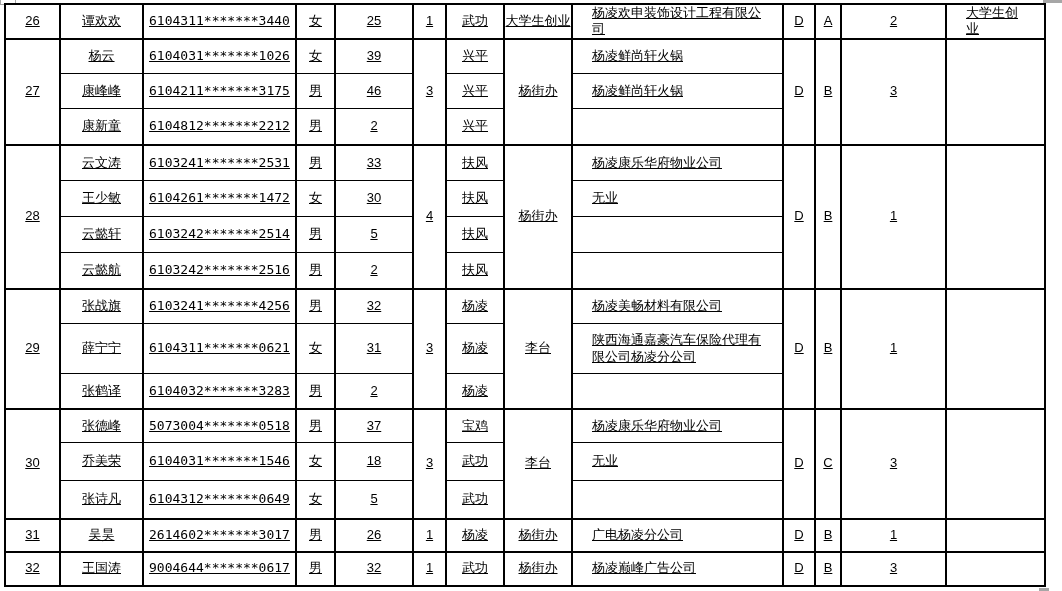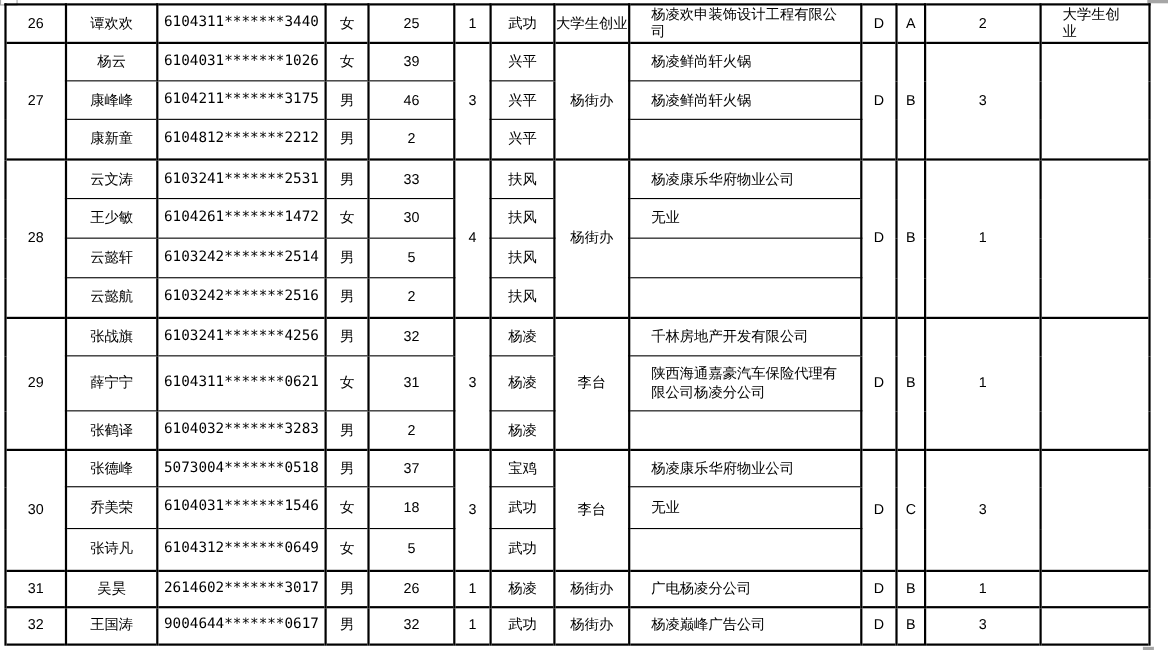--- a/index.html
+++ b/index.html
@@ -15,20 +15,21 @@
     font-family: "Liberation Sans", "DejaVu Sans", sans-serif;
     color: #000;
   }
   table.grid {
     border-collapse: collapse;
     table-layout: fixed;
     position: absolute;
     left: 4px;
     top: 3px;
     border: 2px solid #000;
+    text-decoration: underline;
   }
   table.grid td {
     border: 2px solid #000;
     border-top-width: 1px;
     border-bottom-width: 1px;
     text-align: center;
     vertical-align: middle;
     font-size: 13px;
     line-height: 1.25;
     padding: 0;
@@ -170,21 +171,21 @@
 
   <tr class="gt" style="height:35px">
     <td rowspan="3">29</td>
     <td>张战旗</td>
     <td class="id">6103241*******4256</td>
     <td>男</td>
     <td>32</td>
     <td rowspan="3">3</td>
     <td>杨凌</td>
     <td rowspan="3">李台</td>
-    <td class="left">千林房地产开发有限公司</td>
+    <td class="left">杨凌美畅材料有限公司</td>
     <td rowspan="3">D</td>
     <td rowspan="3">B</td>
     <td rowspan="3">1</td>
     <td rowspan="3" class="left"></td>
   </tr>
   <tr style="height:50px">
     <td>薛宁宁</td>
     <td class="id">6104311*******0621</td>
     <td>女</td>
     <td>31</td>

